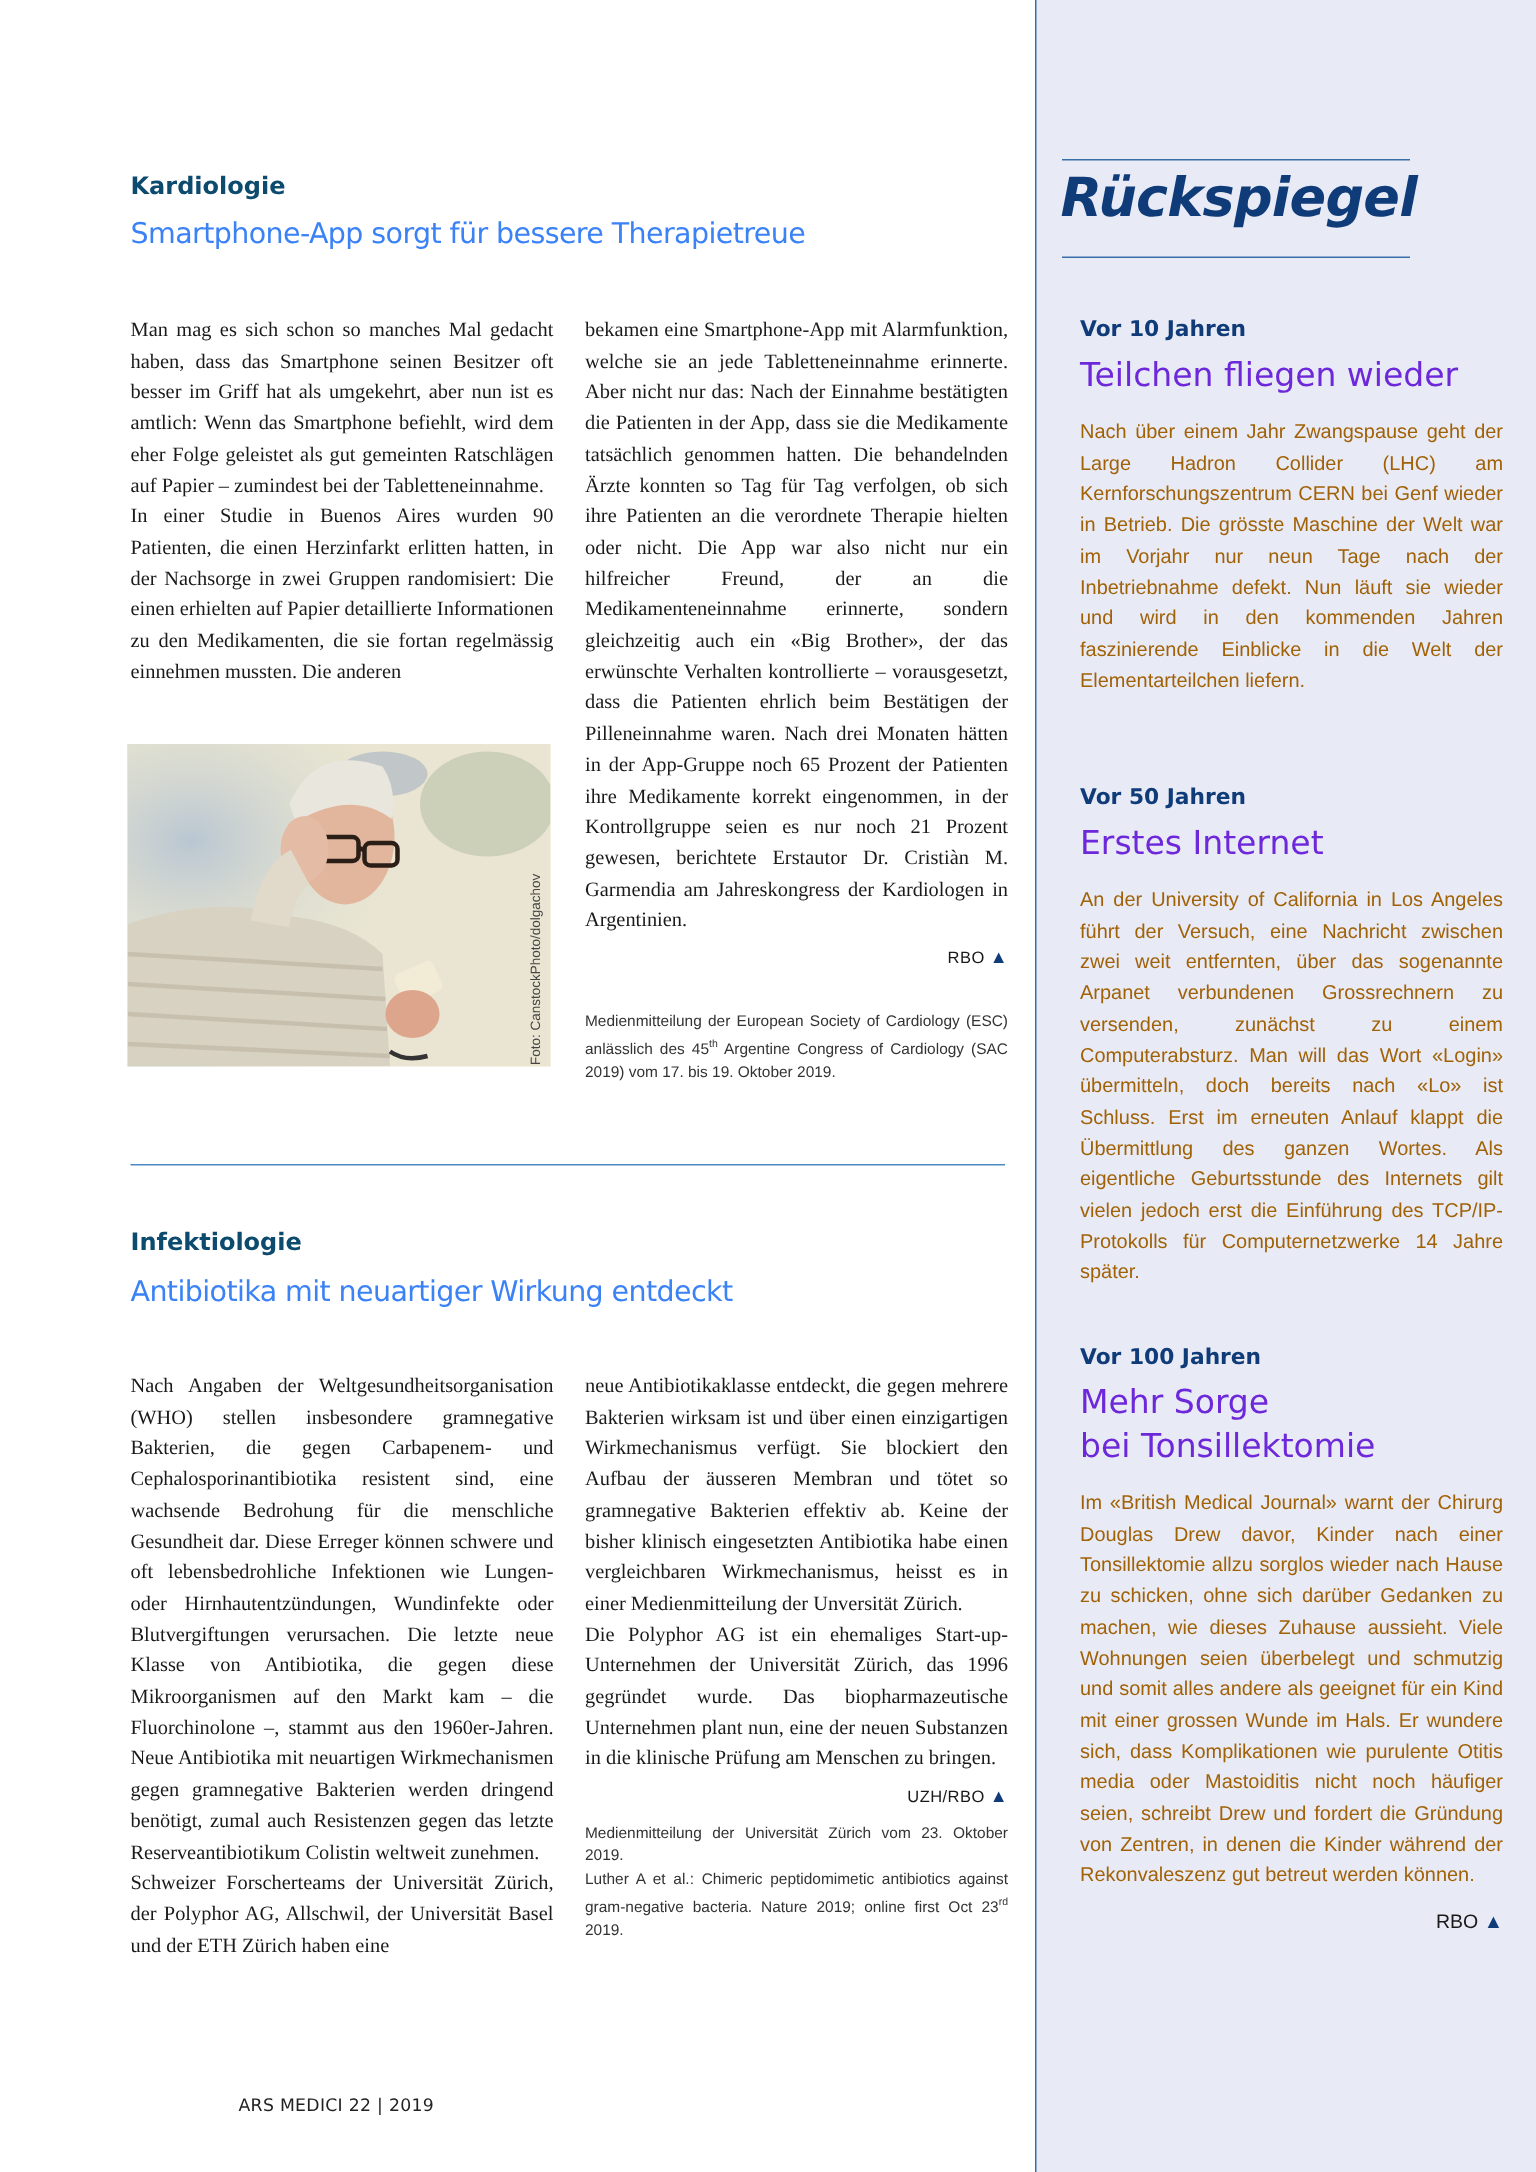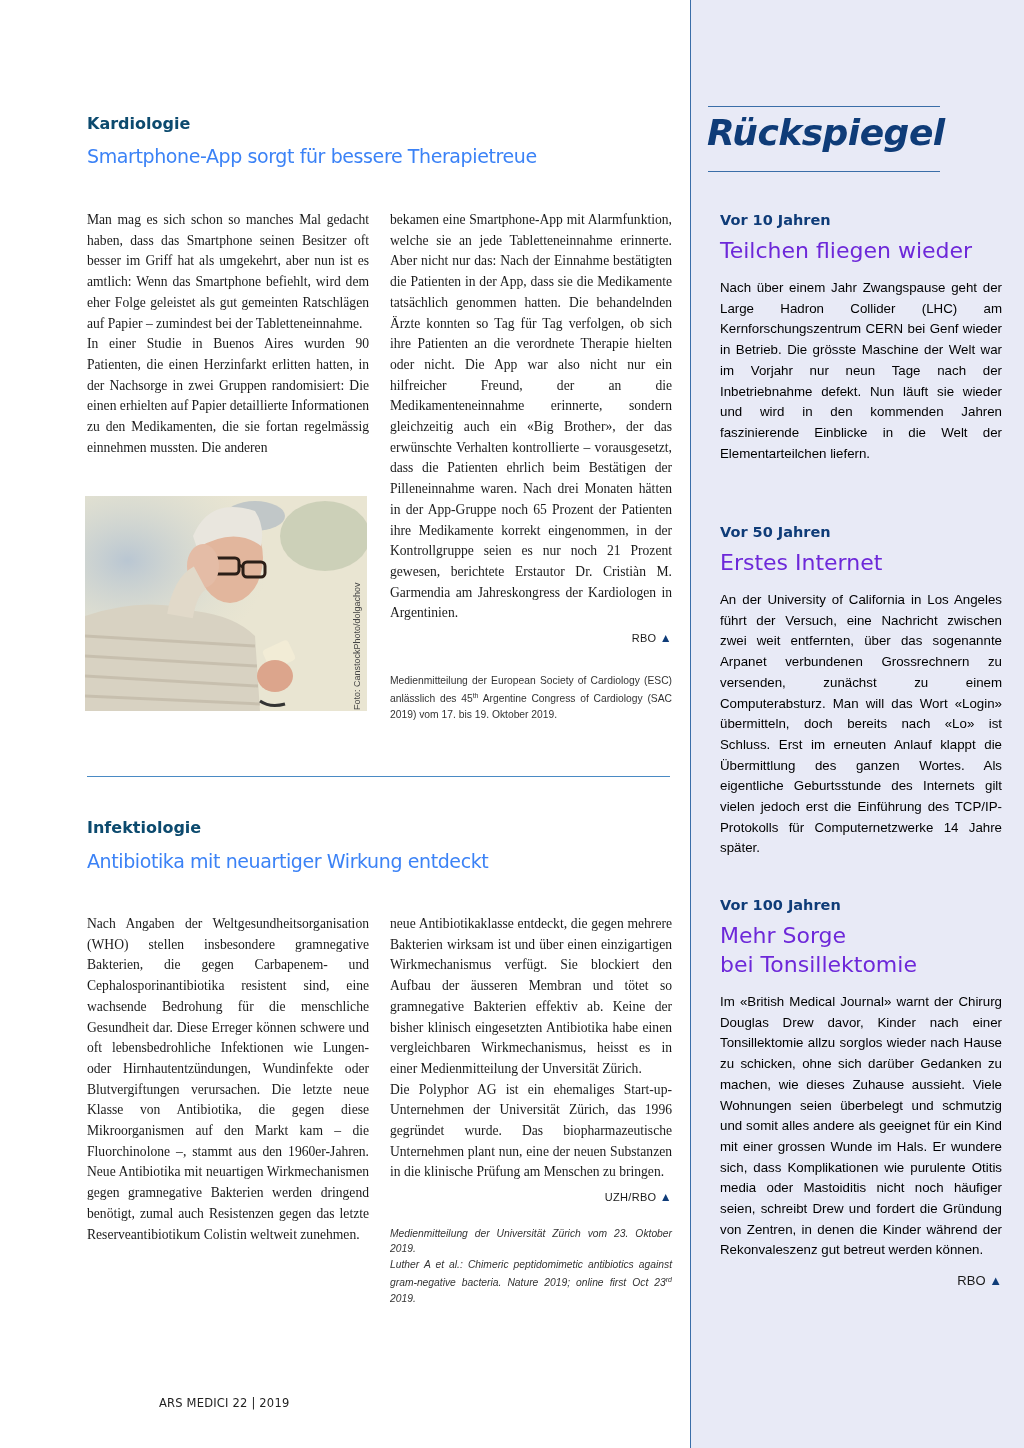--- a/index.html
+++ b/index.html
@@ -23,21 +23,21 @@
   .rs-kicker {
     font-family: "DejaVu Sans", sans-serif; font-weight: bold; font-size: 14.5px;
     color: #0f3c78; margin: 0 0 8px 0;
   }
   .rs-head {
     font-family: "DejaVu Sans", sans-serif; font-size: 22px; color: #6d28d9;
     margin: 0 0 13px 0; line-height: 29px; font-weight: normal;
   }
   .rs-body {
     font-family: "Liberation Sans", sans-serif; font-size: 13.3px; line-height: 20.7px;
-    text-align: justify; color: #000000; margin: 0;
+    text-align: justify; color: #a16207; margin: 0;
     hyphens: manual;
   }
   .rs-sig {
     text-align: right; font-family: "Liberation Sans", sans-serif; font-size: 13px;
     margin-top: 12px; color: #1a1a1a;
   }
 
   
   .kicker {
     position: absolute; left: 87px;
@@ -139,30 +139,31 @@
   </div>
 </div>
 
 <div class="divider"></div>
 
 <h3 class="kicker" style="top:818px;">Infektiologie</h3>
 <h2 class="headline" style="top:850px;">Antibiotika mit neuartiger Wirkung entdeckt</h2>
 
 <div class="col" style="left:87px; top:914px;">
   <p>Nach Angaben der Weltgesundheitsorganisation (WHO) stellen insbesondere gramnegative Bakterien, die gegen Carbapenem- und Cephalosporinantibiotika resistent sind, eine wachsende Bedrohung für die menschliche Gesundheit dar. Diese Erreger können schwere und oft lebensbedrohliche Infektionen wie Lungen- oder Hirnhautentzündungen, Wundinfekte oder Blutvergiftungen verursachen. Die letzte neue Klasse von Antibiotika, die gegen diese Mikroorganismen auf den Markt kam – die Fluorchinolone –, stammt aus den 1960er-Jahren. Neue Antibiotika mit neuartigen Wirkmechanismen gegen gramnegative Bakterien werden dringend benötigt, zumal auch Resistenzen gegen das letzte Reserveantibiotikum Colistin weltweit zunehmen.</p>
+  <p>Schweizer Forscherteams der Universität Zürich, der Polyphor AG, Allschwil, der Universität Basel und der ETH Zürich haben eine</p>
 </div>
 
 <div class="col" style="left:390px; top:914px;">
   <p>neue Antibiotikaklasse entdeckt, die gegen mehrere Bakterien wirksam ist und über einen einzigartigen Wirkmechanismus verfügt. Sie blockiert den Aufbau der äusseren Membran und tötet so gramnegative Bakterien effektiv ab. Keine der bisher klinisch eingesetzten Antibiotika habe einen vergleichbaren Wirkmechanismus, heisst es in einer Medienmitteilung der Unversität Zürich.</p>
   <p>Die Polyphor AG ist ein ehemaliges Start-up-Unternehmen der Universität Zürich, das 1996 gegründet wurde. Das biopharmazeutische Unternehmen plant nun, eine der neuen Substanzen in die klinische Prüfung am Menschen zu bringen.</p>
   <div class="sig">
     <span>UZH/RBO</span>
     <span class="tri">▲</span>
   </div>
-  <div class="source" style="margin-top:18px;font-style:italic;">
+  <div class="source" style="margin-top:6px;">
     <p>Medienmitteilung der Universität Zürich vom 23. Oktober 2019.</p>
     <p><span>Luther A et al.: Chimeric peptidomimetic antibiotics against gram-negative bacteria. Nature 2019; online first Oct 23</span><sup style="font-size:7px;">rd</sup><span> 2019.</span></p>
   </div>
 </div>
 
 <div class="footer">ARS MEDICI 22 | 2019</div>
 
 <aside class="sidebar">
   <div class="rs-rule" style="top:106px;"></div>
   <h1 class="rs-title">Rückspiegel</h1>

